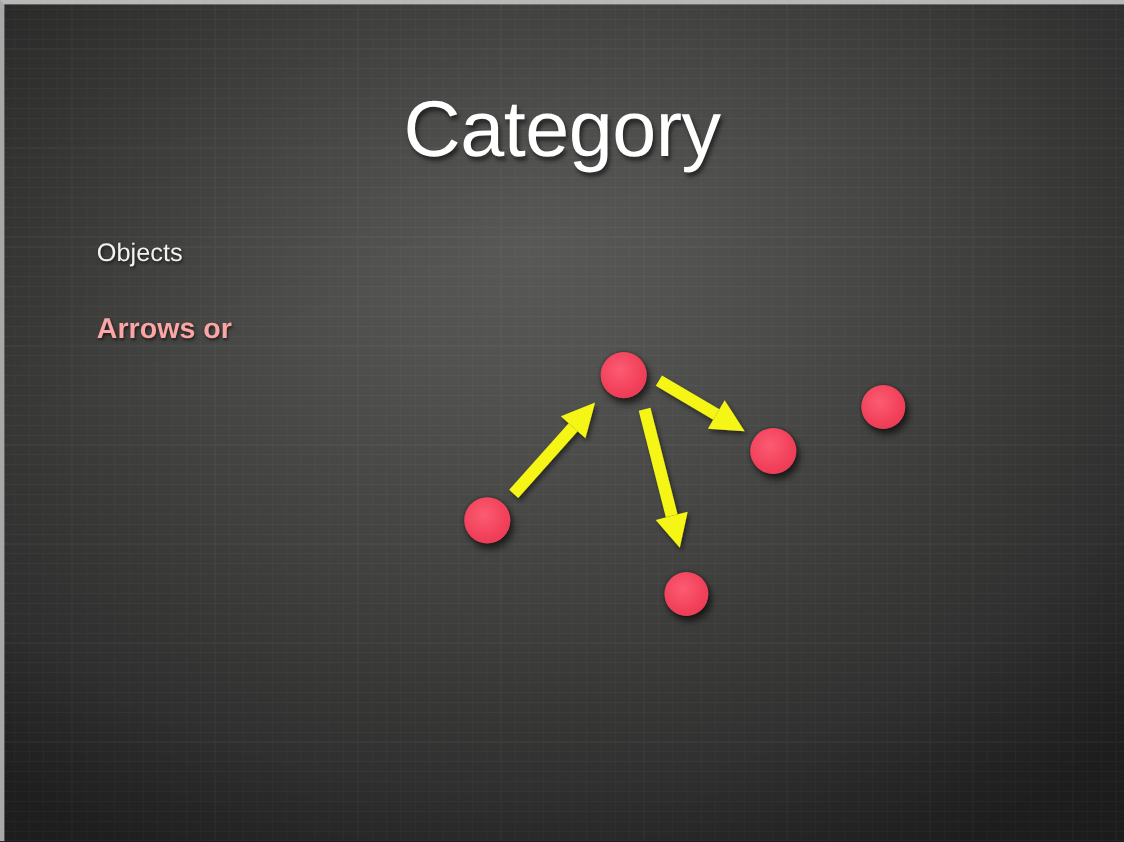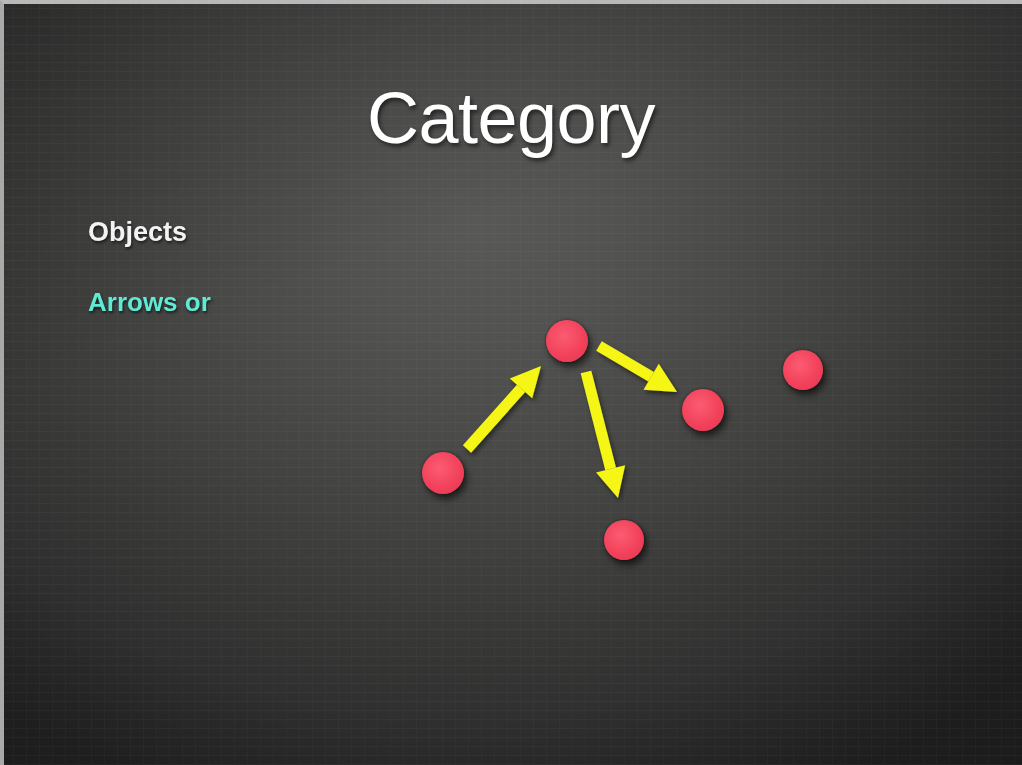--- a/index.html
+++ b/index.html
@@ -93,22 +93,22 @@
     left: 88px;
     top: 216px;
     width: 300px;
     z-index: 20;
   }
   .body-line {
     color: #f3f3f3;
     text-shadow: 1px 2px 3px rgba(0,0,0,0.6);
   }
   #line-objects {
-    font-size: 27px;
-    font-weight: 700;
+    font-size: 23px;
+    font-weight: 400;
     line-height: 1.2;
   }
   #line-arrows {
     margin-top: 38px;
     font-size: 26px;
     font-weight: 700;
     line-height: 1.28;
   }
   #line-morphisms {
     font-size: 26px;
@@ -146,21 +146,21 @@
 <div id="slide">
 
   <div id="bg-base"></div>
   <div id="bg-vignette"></div>
   <div id="bg-noise"></div>
 
   <div id="title" style="color: rgb(255, 255, 255);">Category</div>
 
   <div id="body-text">
     <div id="line-objects" class="body-line" style="color: rgb(243, 243, 243);">Objects</div>
-    <div id="line-arrows" class="body-line" style="color: #5eead4;">Arrows or</div>
+    <div id="line-arrows" class="body-line" style="color: #fca5a5;">Arrows or</div>
   </div>
 
   <div id="diagram">
     <svg id="arrow-layer" viewBox="0 0 1022 765" width="1022" height="765" xmlns="http://www.w3.org/2000/svg">
       <defs>
         <filter id="arrow-shadow" x="-60%" y="-60%" width="260%" height="260%">
           <feDropShadow dx="2" dy="3" stdDeviation="2.4" flood-color="#000000" flood-opacity="0.5"></feDropShadow>
         </filter>
       </defs>
       <g id="arrows-group" filter="url(#arrow-shadow)">

